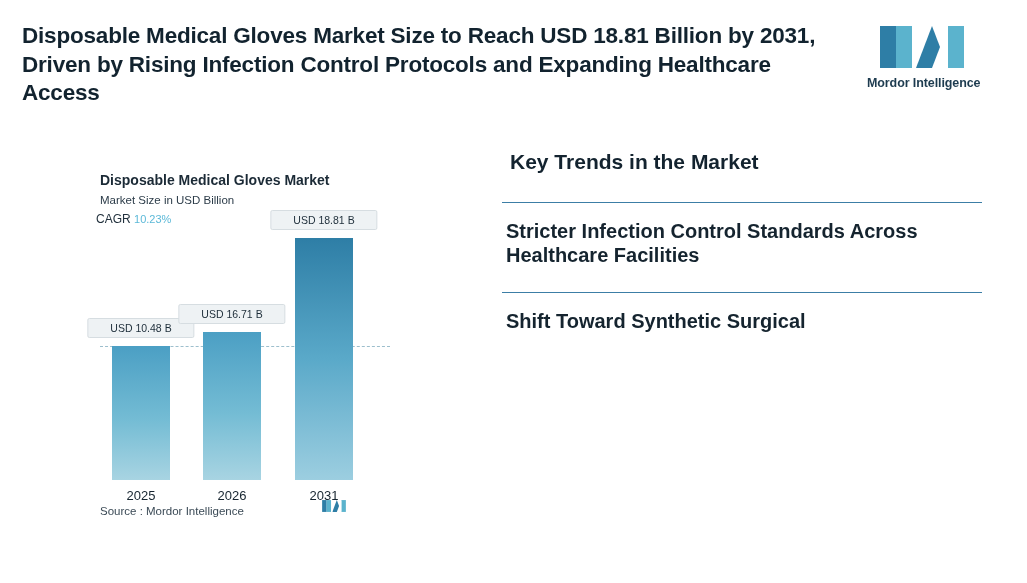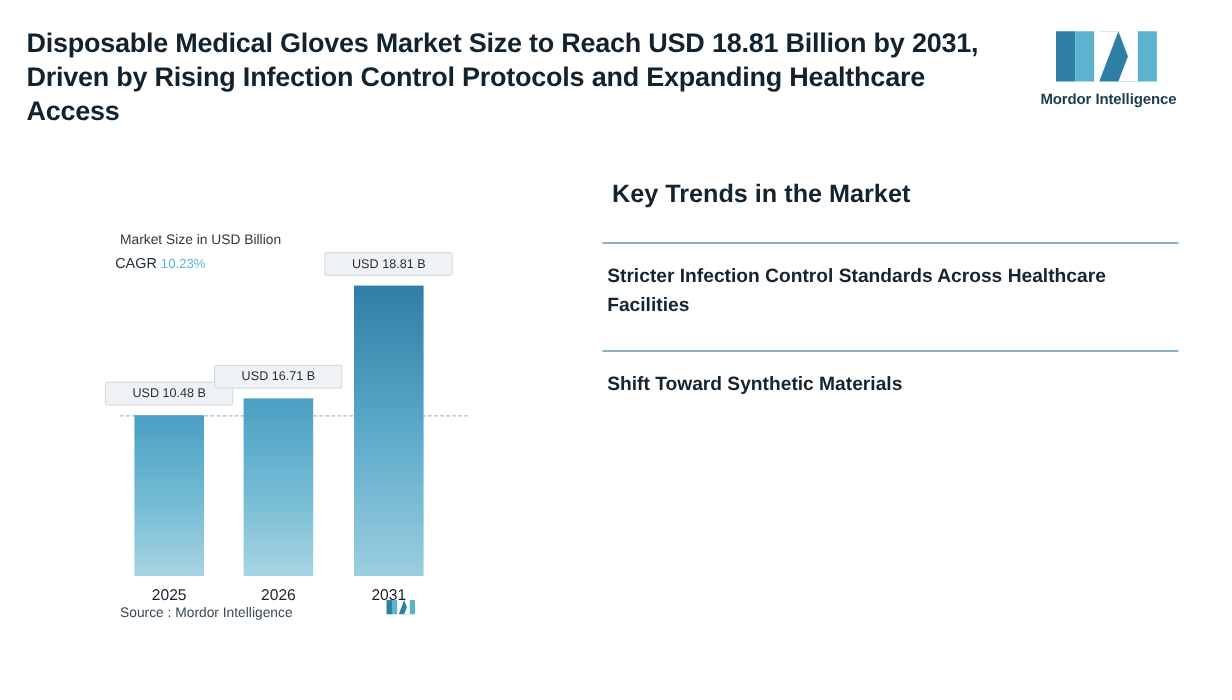--- a/index.html
+++ b/index.html
@@ -174,21 +174,21 @@
   .trend-item {
     border-top: 1.5px solid #3c7ea6;
     padding: 16px 4px 0 4px;
     min-height: 90px;
     box-sizing: border-box;
   }
   .trend-item:last-child {
     min-height: 44px;
   }
   .trend-text {
-    font-size: 16px;
+    font-size: 20px;
     font-weight: bold;
     line-height: 24px;
     color: #15242f;
   }
 </style>
 </head>
 <body>
 
 <div class="header">
   <div class="headline">Disposable Medical Gloves Market Size to Reach USD 18.81 Billion by 2031, Driven by Rising Infection Control Protocols and Expanding Healthcare Access</div>
@@ -201,20 +201,21 @@
       <polygon points="40,46 40,4 56,4 72,46 56,46" fill="#2e7ea6"></polygon>
       <polygon points="72,4 88,4 88,46 72,46" fill="#5bb3cd"></polygon>
       <polygon points="36,4 56,4 40,46 36,46" fill="#ffffff"></polygon>
       <polygon points="56,46 72,4 72,46" fill="#ffffff"></polygon>
     </svg>
     <div class="logo-text">Mordor Intelligence</div>
   </div>
 </div>
 
 <div class="chart-panel">
+  <div class="chart-title">Disposable Medical Gloves Market</div>
   <div class="chart-subtitle">Market Size in USD Billion</div>
   <div class="chart-cagr">
     <span>CAGR</span>
     <span class="val">10.23%</span>
   </div>
 
   <div class="plot">
     <div class="dash-line"></div>
 
     <div class="bar-wrap" style="left:26px;">
@@ -247,15 +248,15 @@
   </svg>
 </div>
 
 <div class="trends">
   <div class="trends-title">Key Trends in the Market</div>
 
   <div class="trend-item">
     <div class="trend-text">Stricter Infection Control Standards Across Healthcare Facilities</div>
   </div>
   <div class="trend-item">
-    <div class="trend-text">Shift Toward Synthetic Materials</div>
+    <div class="trend-text">Shift Toward Synthetic Surgical</div>
   </div>
 </div>
 
 </body></html>

